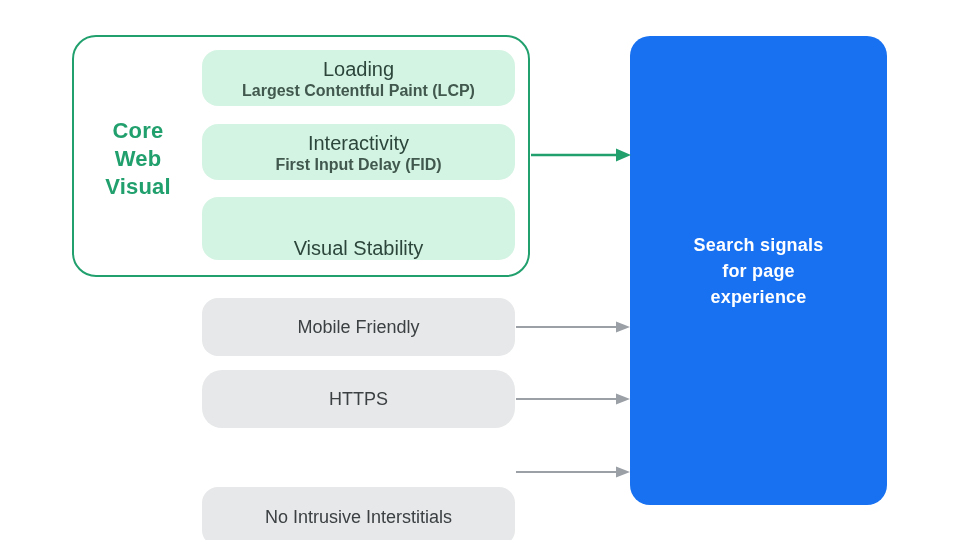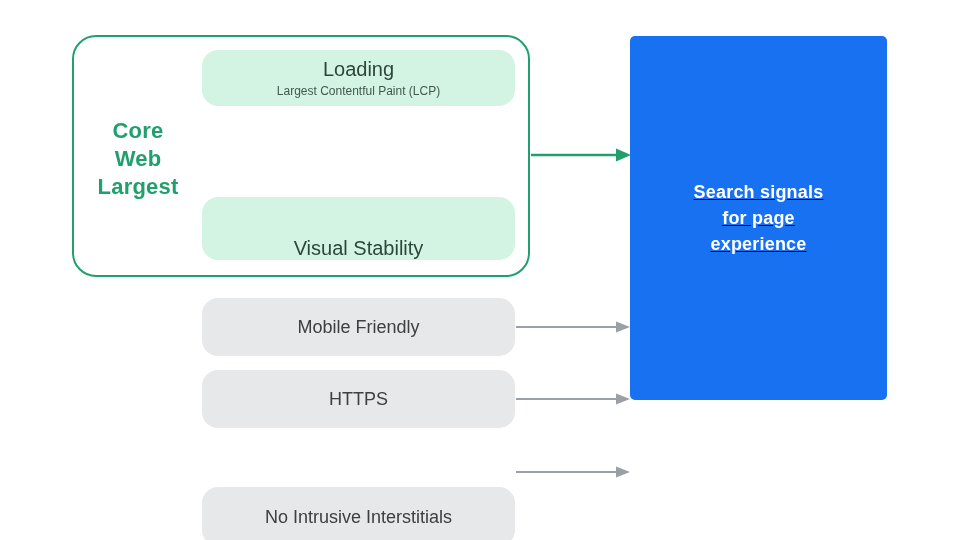--- a/index.html
+++ b/index.html
@@ -65,56 +65,55 @@
     height: 56px;
     gap: 2px;
   }
   .pill.mint .pill-title {
     font-size: 20px;
     font-weight: 500;
     color: var(--title_text);
     line-height: 23px;
   }
   .pill.mint .pill-subtitle {
-    font-size: 12px;
-    font-weight: 400;
+    font-size: 16px;
+    font-weight: 700;
     color: var(--subtitle_text);
     line-height: 16px;
   }
   #vital-0 { top: 50px; }
   #vital-1 { top: 124px; }
   #vital-2 { top: 197px; height: 63px; justify-content: flex-end; }
 
   
   .pill.gray {
     background: var(--gray_fill);
     height: 58px;
   }
   .pill.gray .pill-label {
     font-size: 18px;
     font-weight: 500;
     color: var(--gray_text);
     line-height: 22px;
     text-align: right;
   }
   #signal-0 { top: 298px; }
-  #signal-1 { top: 370px; }
+  #signal-1 { top: 370px; border-radius: 20px; }
   #signal-2 { top: 443px; height: 59px; margin-top: 44px; }
 
   
   .result-box {
     position: absolute;
     left: 630px; top: 36px;
-    width: 257px; height: 364px;
-    border-radius: 5px;
+    width: 257px; height: 469px;
+    border-radius: 20px;
     background: var(--blue_fill);
     display: flex;
     align-items: center;
     justify-content: center;
-    text-decoration: underline;
   }
   .result-text {
     color: var(--result_text);
     font-size: 18px;
     font-weight: 700;
     line-height: 26px;
     text-align: center;
     white-space: pre-line;
     letter-spacing: 0.2px;
   }
@@ -133,27 +132,31 @@
 </style>
 </head>
 <body>
 
 <div class="stage">
 
   <div class="cwv-container"></div>
 
   <div class="cwv-label">Core
 Web
-Largest</div>
+Visual</div>
 
   <div class="pill mint" id="vital-0">
     <div class="pill-title">Loading</div>
     <div class="pill-subtitle">Largest Contentful Paint (LCP)</div>
   </div>
 
+  <div class="pill mint" id="vital-1">
+    <div class="pill-title">Interactivity</div>
+    <div class="pill-subtitle">First Input Delay (FID)</div>
+  </div>
 
   <div class="pill mint" id="vital-2">
     <div class="pill-title">Visual Stability</div>
   </div>
 
   <div class="pill gray" id="signal-0">
     <div class="pill-label">Mobile Friendly</div>
   </div>
 
   <div class="pill gray" id="signal-1">

